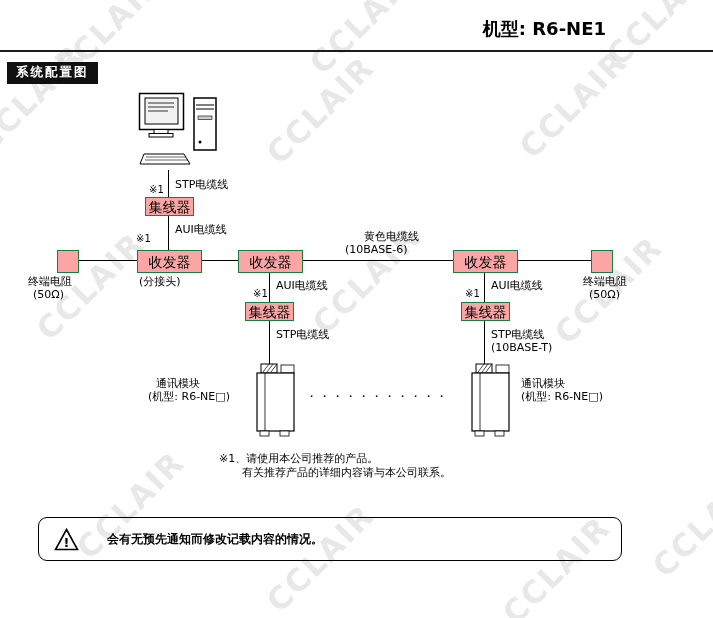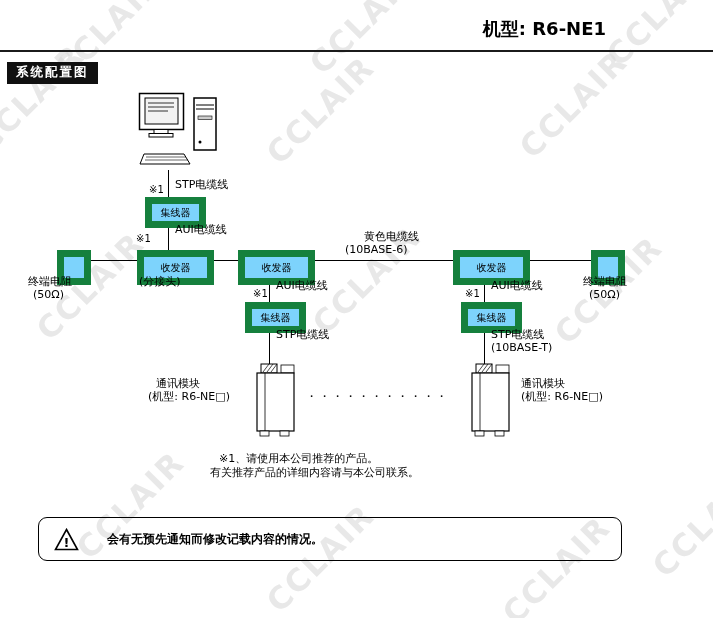--- a/index.html
+++ b/index.html
@@ -28,23 +28,23 @@
     position: absolute; top: 62px; left: 7px;
     background: #101010; color: #fff;
     font-size: 12.5px; font-weight: bold; letter-spacing: 2px;
     padding: 2px 9px 3px 9px;
   }
 
   .vline { position: absolute; width: 1px; background: #000; }
   .hline { position: absolute; height: 1px; background: #000; }
 
   .dbox {
-    position: absolute; border: 7px solid #15803d; background: #7dd3fc;
+    position: absolute; border: 1px solid #15803d; background: #fca5a5;
     display: flex; align-items: center; justify-content: center;
-    font-size: 10px; line-height: 1;
+    font-size: 14px; line-height: 1;
   }
 
   .lbl { position: absolute; font-size: 11px; line-height: 1.15; white-space: nowrap; }
   .ref { font-size: 10px; }
   .dots { letter-spacing: 2px; font-size: 11px; }
 
   .warnbox {
     position: absolute; left: 38px; top: 517px; width: 582px; height: 42px;
     border: 1.4px solid #000; border-radius: 9px;
     display: flex; align-items: center;
@@ -168,21 +168,21 @@
     </div>
 
     <div class="lbl" style="left:156px; top:378px;">通讯模块</div>
     <div class="lbl" style="left:148px; top:391px;">(机型: R6-NE□)</div>
     <div class="lbl" style="left:521px; top:378px;">通讯模块</div>
     <div class="lbl" style="left:521px; top:391px;">(机型: R6-NE□)</div>
 
     <div class="lbl dots" style="left:306px; top:391px;">・・・・・・・・・・・</div>
 
     <div class="lbl note" style="left:219px; top:453px;">※1、请使用本公司推荐的产品。</div>
-    <div class="lbl note" style="left:210px; top:467px;">有关推荐产品的详细内容请与本公司联系。</div>
+    <div class="lbl note" style="left:242px; top:467px;">有关推荐产品的详细内容请与本公司联系。</div>
 
     <div class="warnbox">
       <span class="warn-icon">
         <svg width="25" height="23" viewBox="0 0 25 23">
           <polygon points="12.5,1.5 23.5,21.5 1.5,21.5" fill="#fff" stroke="#000" stroke-width="1.6"></polygon>
           <text x="12.5" y="19" text-anchor="middle" font-size="13" font-weight="bold" fill="#000">!</text>
         </svg>
       </span>
       <span class="warn-text">会有无预先通知而修改记载内容的情况。</span>
     </div>

